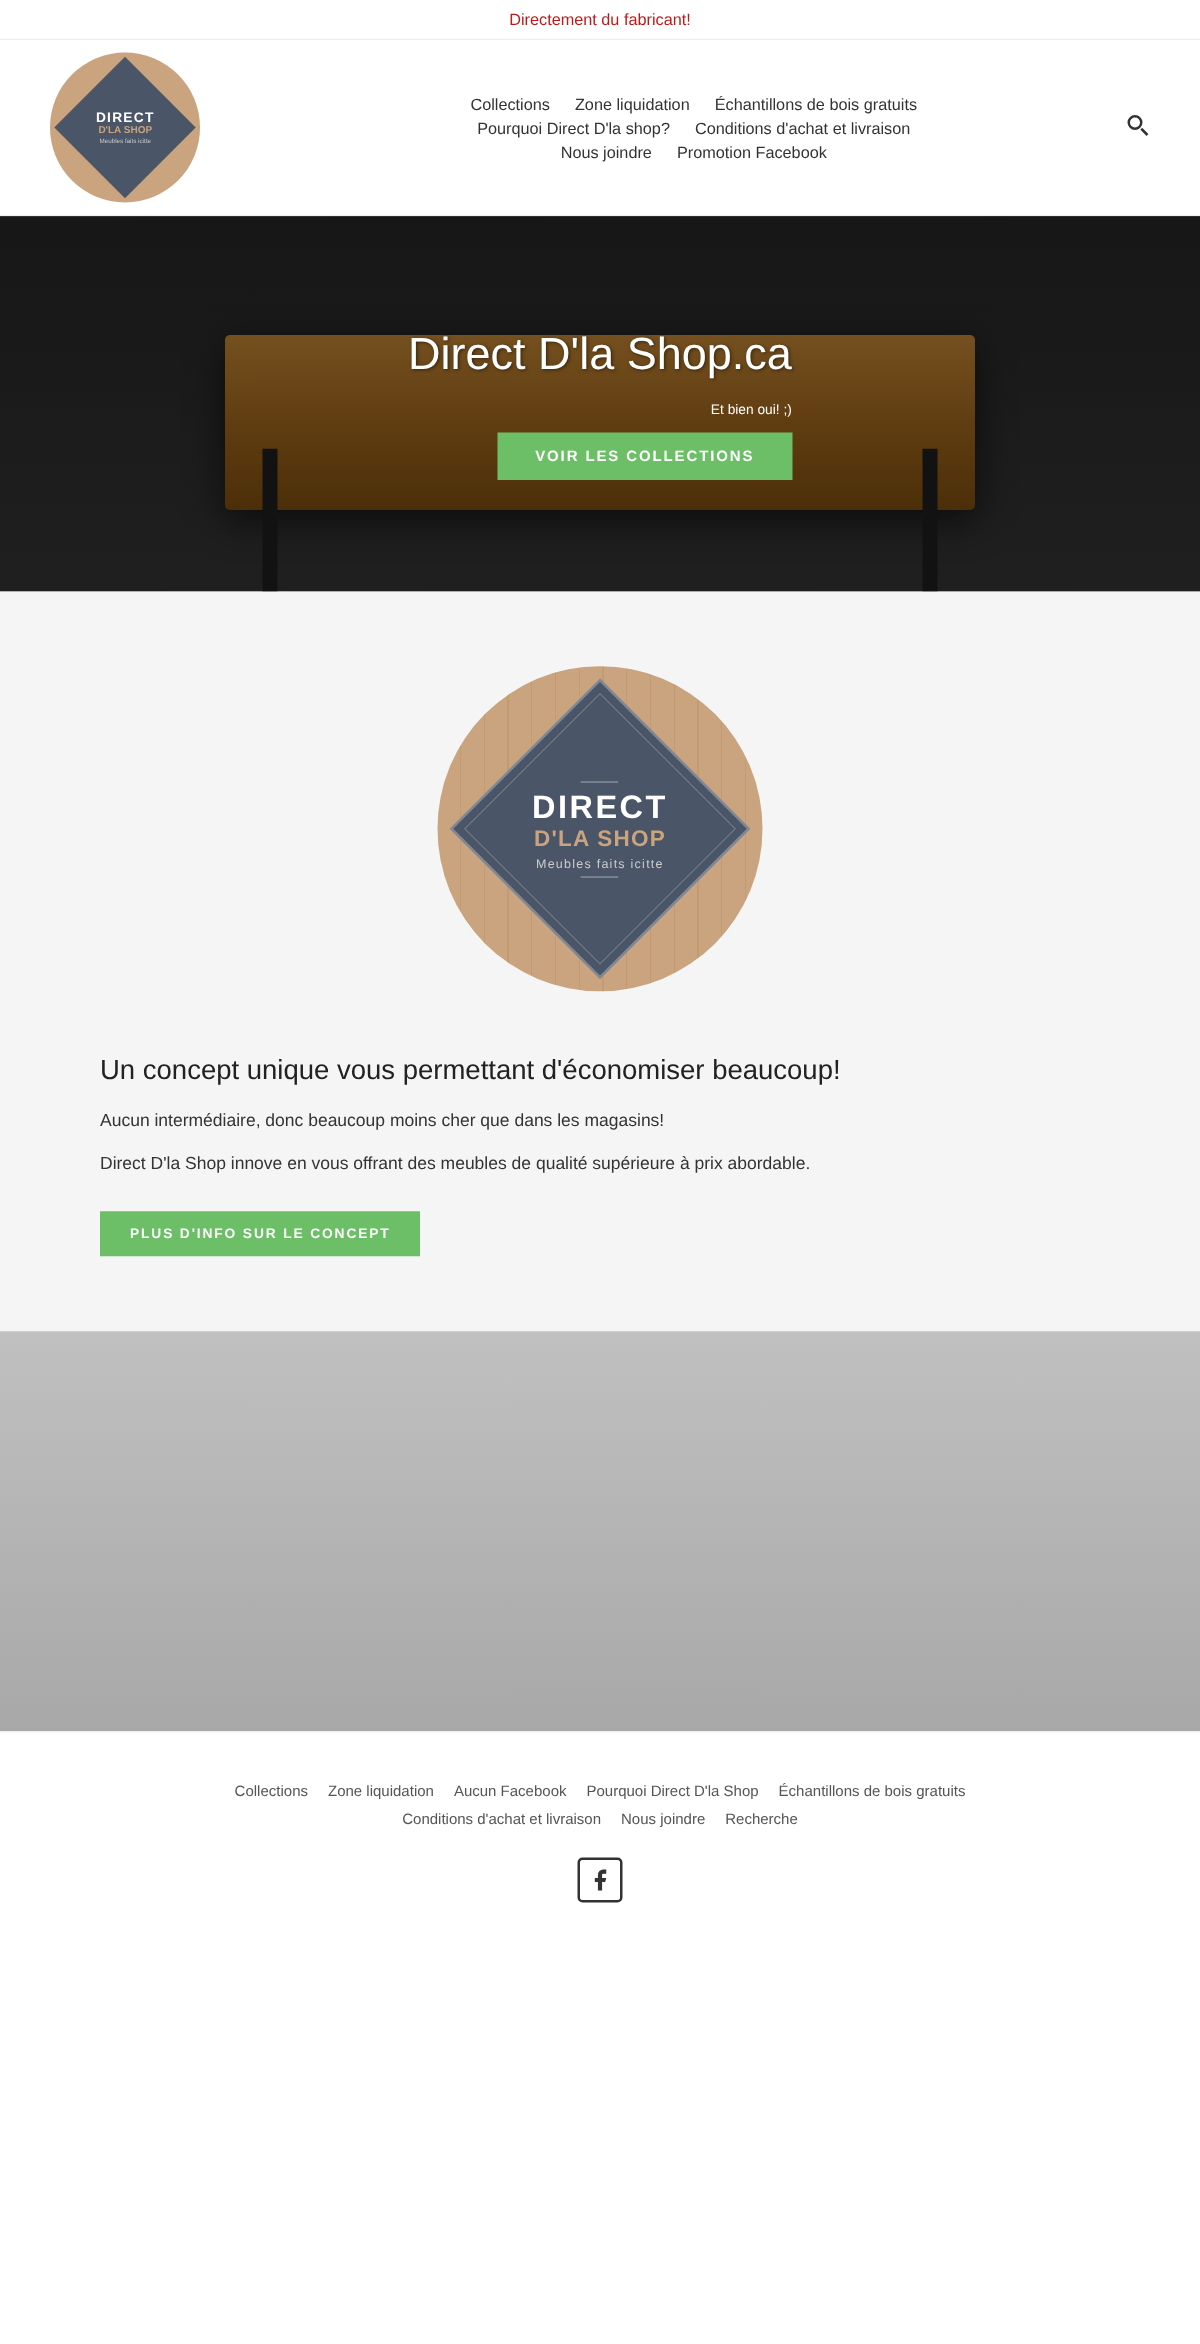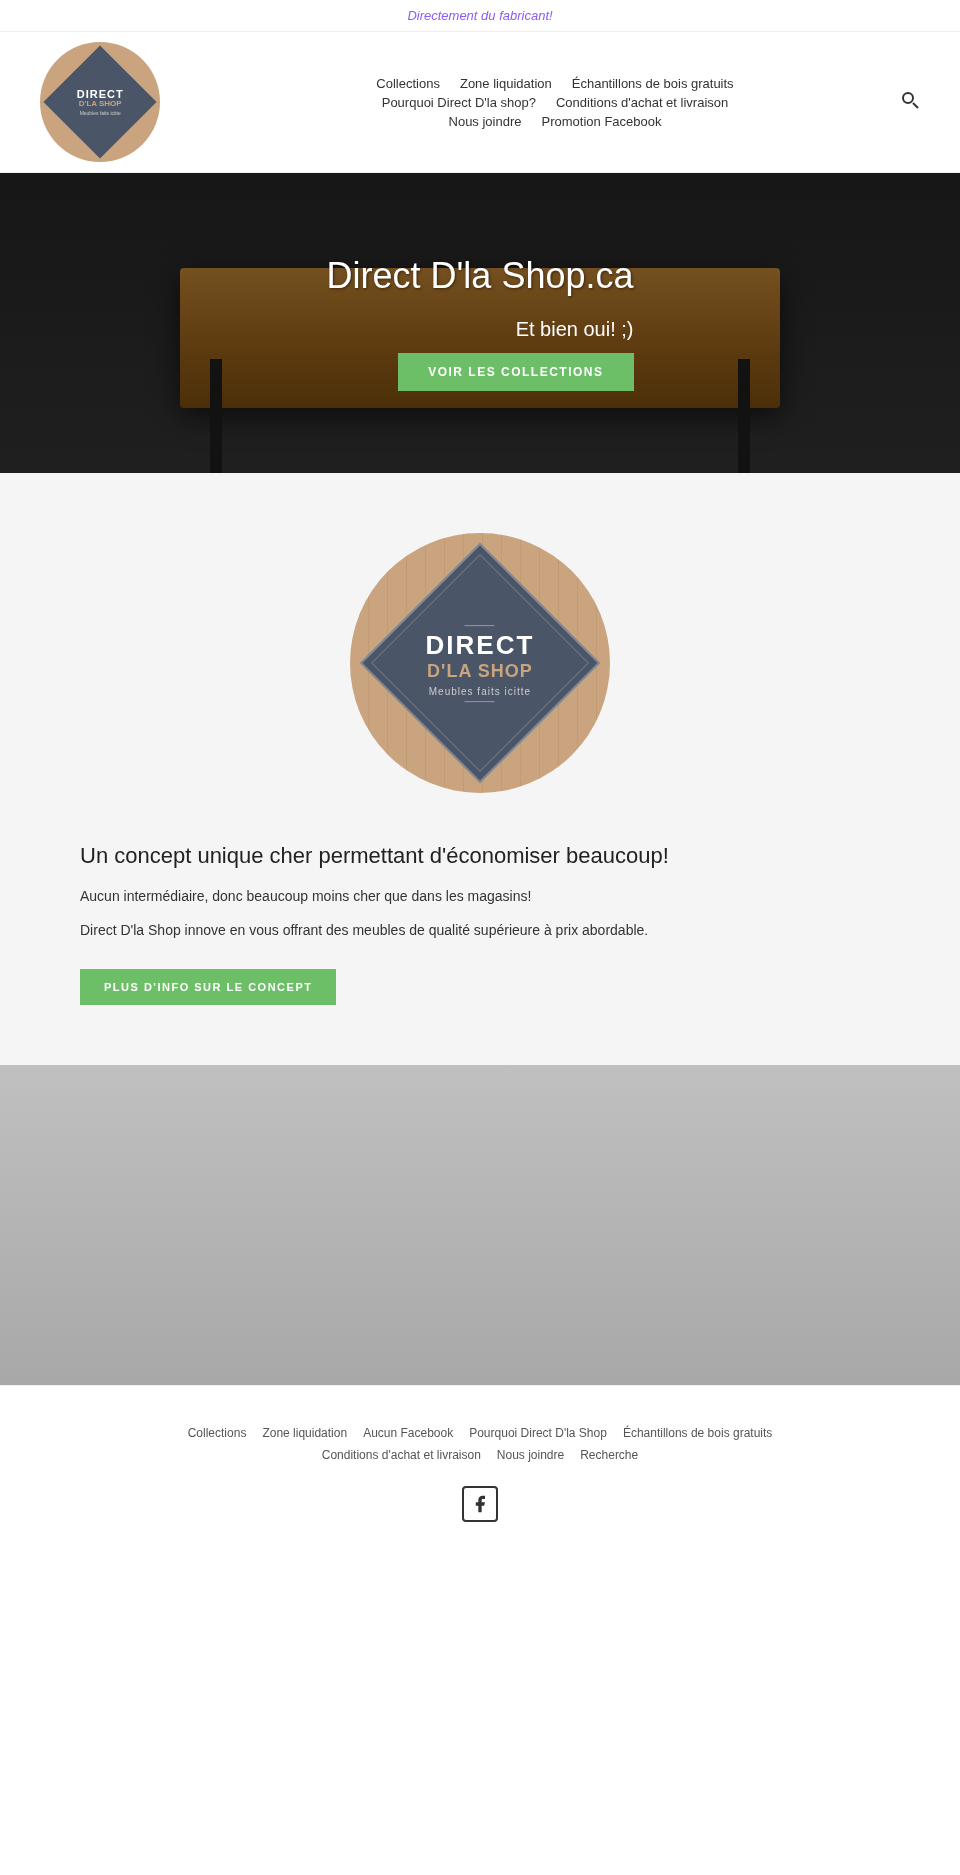--- a/index.html
+++ b/index.html
@@ -6,21 +6,21 @@
     body { font-family: 'Helvetica Neue', Arial, sans-serif; background: #fff; width: 960px; }
 
     
     .top-bar {
       background: #fff;
       text-align: center;
       padding: 8px 0;
       border-bottom: 1px solid #eee;
       font-size: 13px;
     }
-    .top-bar a { color: #8b5cf6; text-decoration: none; font-style: italic; }
+    .top-bar a { color: #b91c1c; text-decoration: none; }
 
     
     header {
       display: flex;
       align-items: center;
       padding: 10px 40px;
       background: #fff;
       border-bottom: 1px solid #eee;
       min-height: 130px;
     }
@@ -97,21 +97,21 @@
       text-align: right;
       color: #fff;
       overflow: hidden;
     }
     .hero-content {
       position: relative;
       z-index: 2;
     }
     .hero h1 { font-size: 36px; font-weight: 300; margin-bottom: 16px; text-shadow: 1px 1px 3px rgba(0,0,0,0.5); }
     .hero p { font-size: 15px; max-width: 500px; line-height: 1.6; margin-bottom: 8px; }
-    .hero .tagline { font-size: 20px; }
+    .hero .tagline { font-size: 11px; }
     .btn-hero {
       display: inline-block;
       background: #6dbf67;
       color: #fff;
       padding: 12px 30px;
       text-decoration: none;
       font-size: 12px;
       font-weight: 700;
       letter-spacing: 1.5px;
       text-transform: uppercase;
@@ -350,21 +350,21 @@
           <span class="bl1">DIRECT</span>
           <span class="bl2">D'LA SHOP</span>
           <span class="bl3">Meubles faits icitte</span>
           <span class="dash"></span>
         </div>
       </div>
     </div>
   </div>
 
   <div class="concept-text">
-    <h2>Un concept unique cher permettant d'économiser beaucoup!</h2>
+    <h2>Un concept unique vous permettant d'économiser beaucoup!</h2>
     <p>Aucun intermédiaire, donc beaucoup moins cher que dans les magasins!</p>
     <p>Direct D'la Shop innove en vous offrant des meubles de qualité supérieure à prix abordable.</p>
     <a class="btn-concept" href="#">PLUS D'INFO SUR LE CONCEPT</a>
   </div>
 </section>
 
 <div class="gray-section"></div>
 
 <footer>
   <div class="footer-links">

